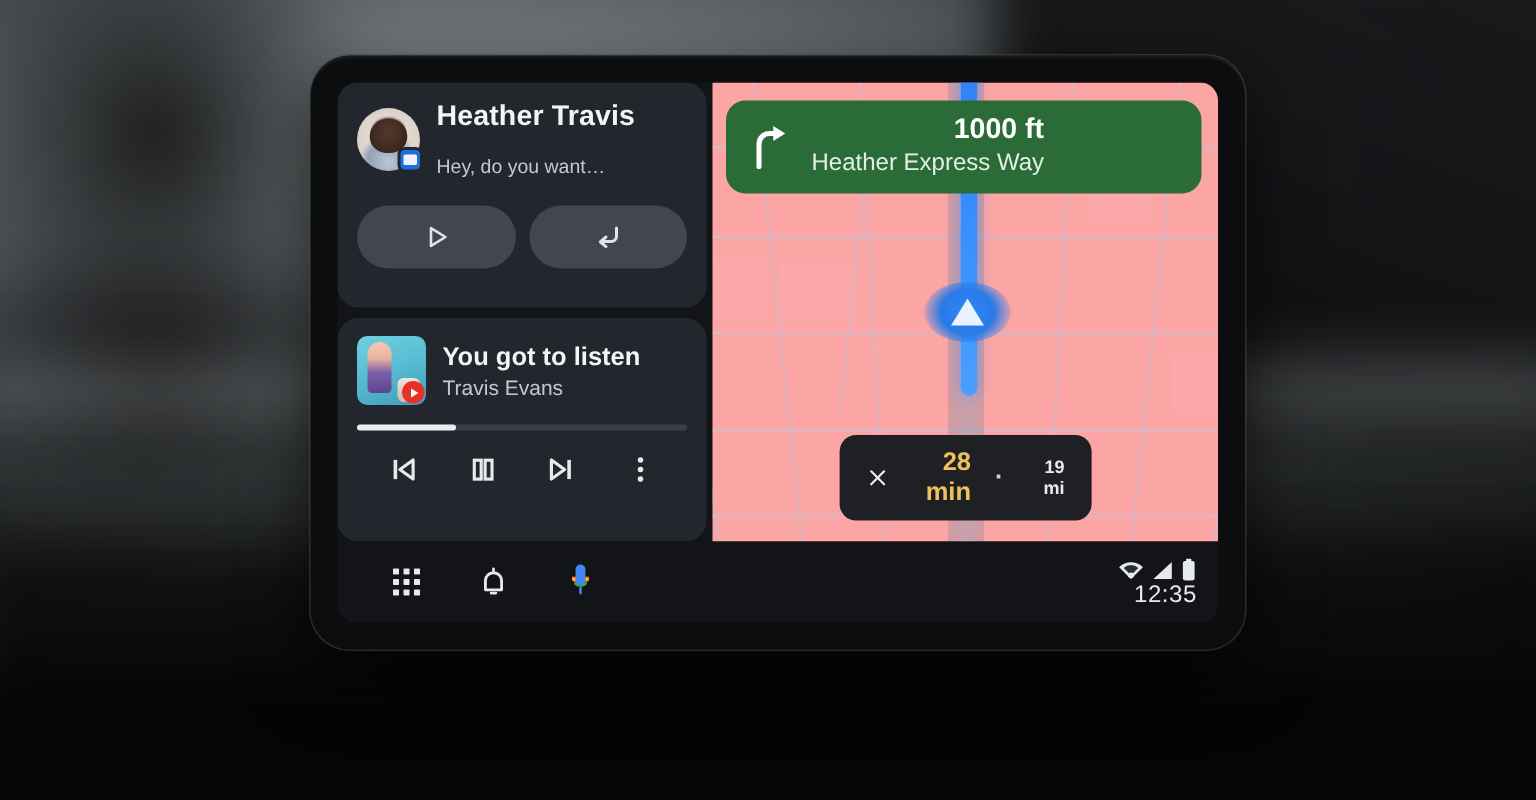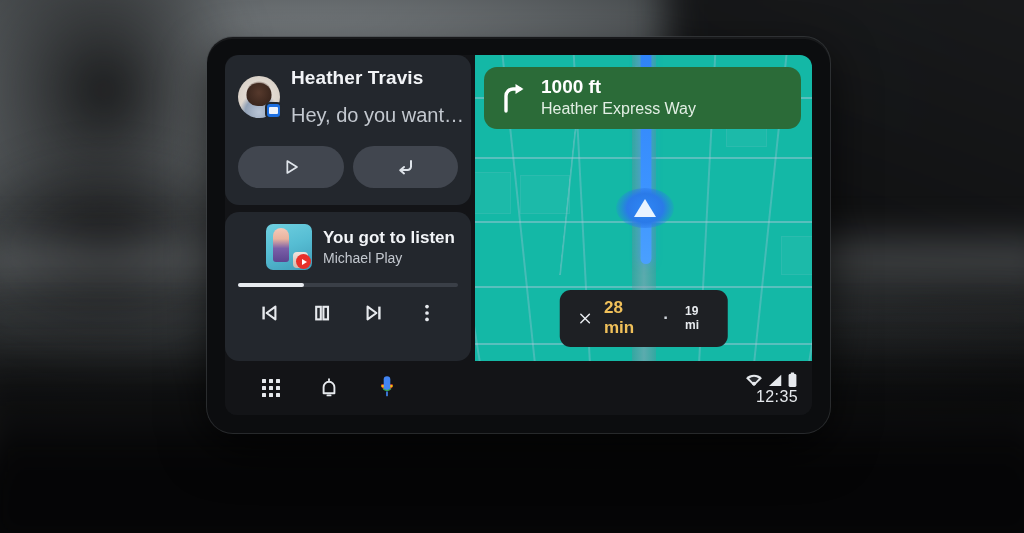--- a/index.html
+++ b/index.html
@@ -112,33 +112,33 @@
   .app-badge .env {
     width: 9px; height: 7px; border-radius: 1px;
     background: #eef3fb;
   }
   .msg-text { min-width: 0; }
   .msg-name {
     font-size: 19px; font-weight: 700; color: #f2f4f7;
     letter-spacing: .1px; line-height: 1.15; white-space: nowrap;
   }
   .msg-preview {
-    font-size: 20px; color: #c3c8cf; line-height: 1.25;
+    font-size: 13px; color: #c3c8cf; line-height: 1.25;
     margin-top: 14px; white-space: nowrap;
   }
   .msg-actions { display: flex; gap: 9px; margin-top: 18px; }
   .pill-btn {
     flex: 1; height: 42px;
     background: #41464f;
     border-radius: 21px;
     display: flex; align-items: center; justify-content: center;
     cursor: pointer;
   }
 
-  .media-head { display: flex; align-items: center; gap: 11px; margin-left: 28px; }
+  .media-head { display: flex; align-items: center; gap: 11px; }
   .album-art {
     position: relative;
     width: 46px; height: 46px; flex: 0 0 46px;
     border-radius: 7px; overflow: hidden;
     background: linear-gradient(160deg, #6fd0e0 0%, #56bdd3 48%, #3f9cb8 100%);
   }
   .album-art .figure {
     position: absolute; left: 7px; top: 4px;
     width: 16px; height: 34px; border-radius: 8px 8px 3px 3px;
     background: linear-gradient(180deg, #f4c9b8 0%, #e9b49f 32%, #7b5fa8 60%, #5d4590 100%);
@@ -178,22 +178,23 @@
   }
   .media-controls {
     display: flex; align-items: center; margin-top: 14px;
     padding: 0 5px;
   }
   .ctrl { width: 25%; display: flex; justify-content: center; cursor: pointer; }
 
   
   #map {
     position: absolute; left: 250px; top: 0; right: 0; height: 306px;
-    background: #14b8a6;
+    background: #fca5a5;
     overflow: hidden;
+    text-align: right;
   }
   #map-tilt { position: absolute; inset: -40px -60px -10px -60px; }
   .road-h {
     position: absolute; left: -10%; width: 120%; height: 2px;
     background: rgba(186,199,221,.42);
   }
   .road-v {
     position: absolute; top: -5%; height: 110%; width: 2px;
     background: rgba(186,199,221,.30);
   }
@@ -342,21 +343,21 @@
         <div class="media-head">
           <div class="album-art">
             <div class="figure"></div>
             <div class="figure2"></div>
             <div class="yt-badge">
               <div class="tri"></div>
             </div>
           </div>
           <div>
             <div class="track-title">You got to listen</div>
-            <div class="track-artist">Michael Play</div>
+            <div class="track-artist">Travis Evans</div>
           </div>
         </div>
         <div class="progress-track">
           <div class="progress-fill" id="progress-fill" style="width: 30%;"></div>
         </div>
         <div class="media-controls">
           <div class="ctrl">
             <svg width="24" height="24" viewBox="0 0 24 24">
               <rect x="5.4" y="5.6" width="2.4" height="12.8" fill="#e6e9ed"></rect>
               <path d="M18.4 5.6 L9.6 12 L18.4 18.4 Z" fill="none" stroke="#e6e9ed" stroke-width="2.1" stroke-linejoin="round"></path>

